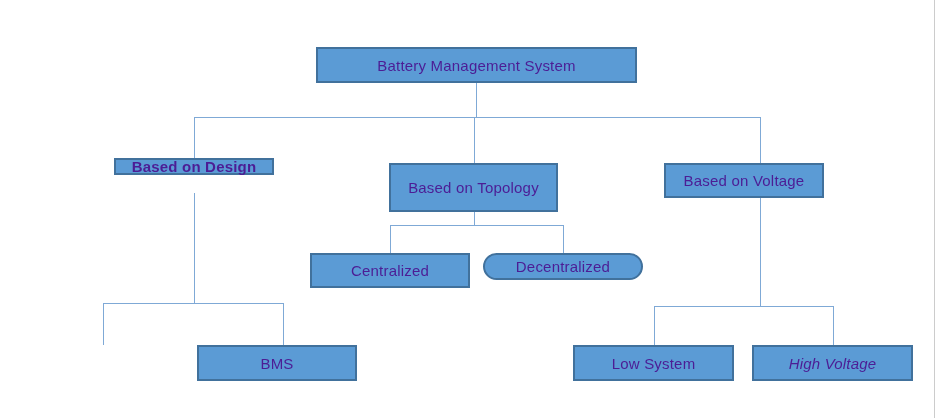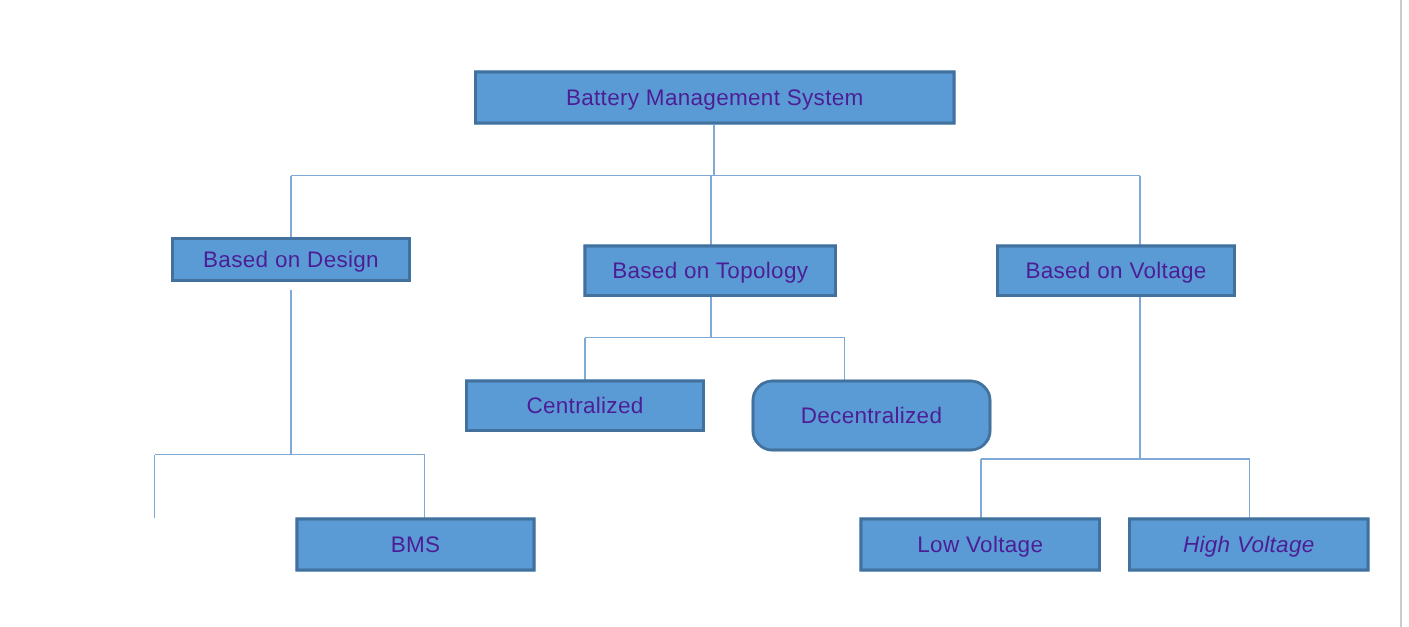--- a/index.html
+++ b/index.html
@@ -53,30 +53,30 @@
 
     <path d="M474 198 V225 M390 225 H563 M390 225 V253 M563 225 V253" stroke="#7FA9D6" stroke-width="1" fill="none"></path>
 
     <path d="M760 198 V306 M654 306 H833 M654 306 V345 M833 306 V345" stroke="#7FA9D6" stroke-width="1" fill="none"></path>
 
     <path d="M934 0 V418" stroke="#CCCCCC" stroke-width="1" fill="none"></path>
   </svg>
 
   <div class="node" style="left:316px; top:47px; width:321px; height:36px;">Battery Management System</div>
 
-  <div class="node" style="left:114px; top:158px; width:160px; height:30px;">Based on Design</div>
+  <div class="node" style="left:114px; top:158px; width:160px; height:17px;font-weight:bold;">Based on Design</div>
 
-  <div class="node" style="left:389px; top:163px; width:169px; height:35px;">Based on Topology</div>
+  <div class="node" style="left:389px; top:163px; width:169px; height:49px;">Based on Topology</div>
 
   <div class="node" style="left:664px; top:163px; width:160px; height:35px;">Based on Voltage</div>
 
 
   <div class="node" style="left:197px; top:345px; width:160px; height:36px;">BMS</div>
 
   <div class="node" style="left:310px; top:253px; width:160px; height:35px;">Centralized</div>
 
-  <div class="node" style="left:501px; top:253px; width:160px; height:48px;border-radius:14px;">Decentralized</div>
+  <div class="node" style="left:483px; top:253px; width:160px; height:27px;border-radius:14px;">Decentralized</div>
 
-  <div class="node" style="left:573px; top:345px; width:161px; height:36px;">Low Voltage</div>
+  <div class="node" style="left:573px; top:345px; width:161px; height:36px;">Low System</div>
 
   <div class="node" style="left:752px; top:345px; width:161px; height:36px;font-style:italic;">High Voltage</div>
 
 </div>
 
 </body></html>

